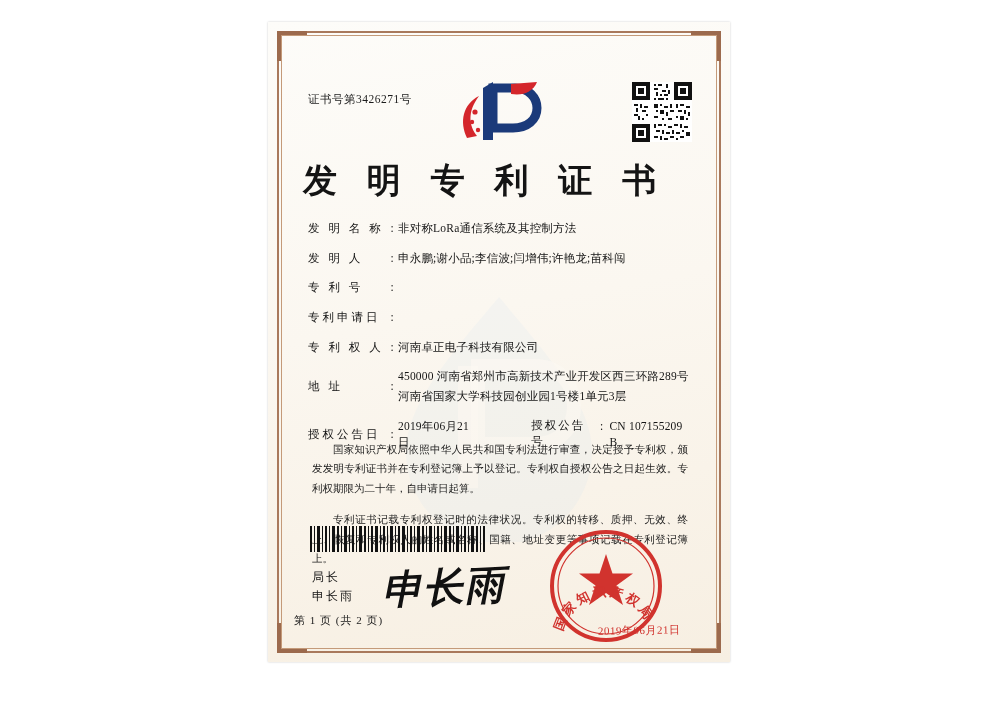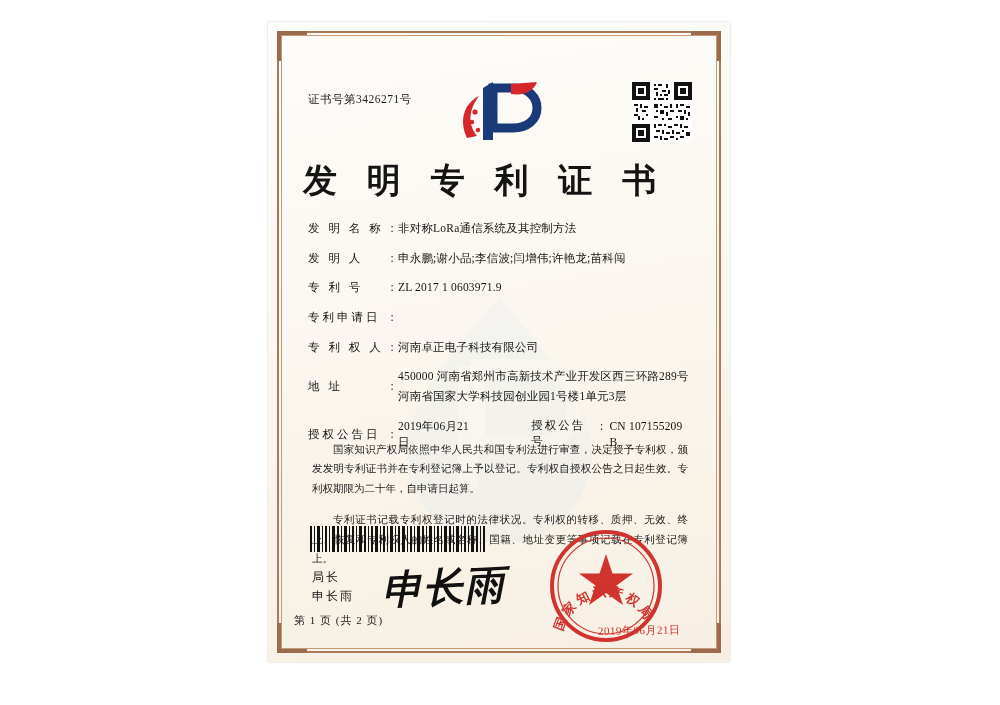--- a/index.html
+++ b/index.html
@@ -369,21 +369,20 @@
 
         <div class="field">
           <span class="f-label">发 明 人</span>
           <span class="f-colon">:</span>
           <span class="f-value">申永鹏;谢小品;李信波;闫增伟;许艳龙;苗科闯</span>
         </div>
 
         <div class="field">
           <span class="f-label">专 利 号</span>
           <span class="f-colon">:</span>
-          <span class="f-value">ZL 2017 1 0603971.9</span>
         </div>
 
         <div class="field">
           <span class="f-label">专利申请日</span>
           <span class="f-colon">:</span>
         </div>
 
         <div class="field">
           <span class="f-label">专 利 权 人</span>
           <span class="f-colon">:</span>

